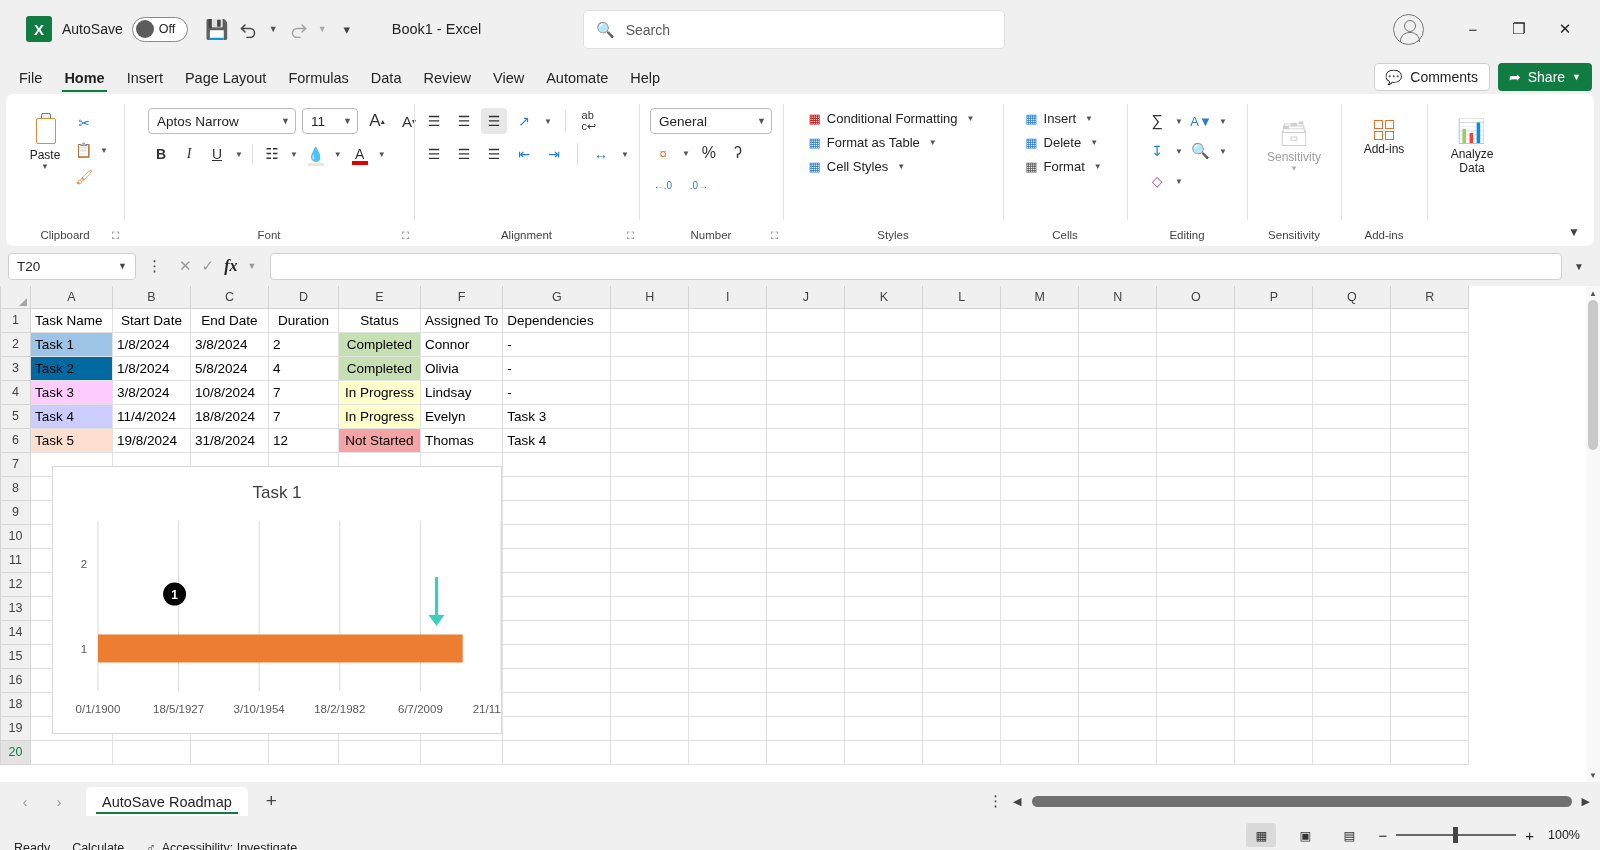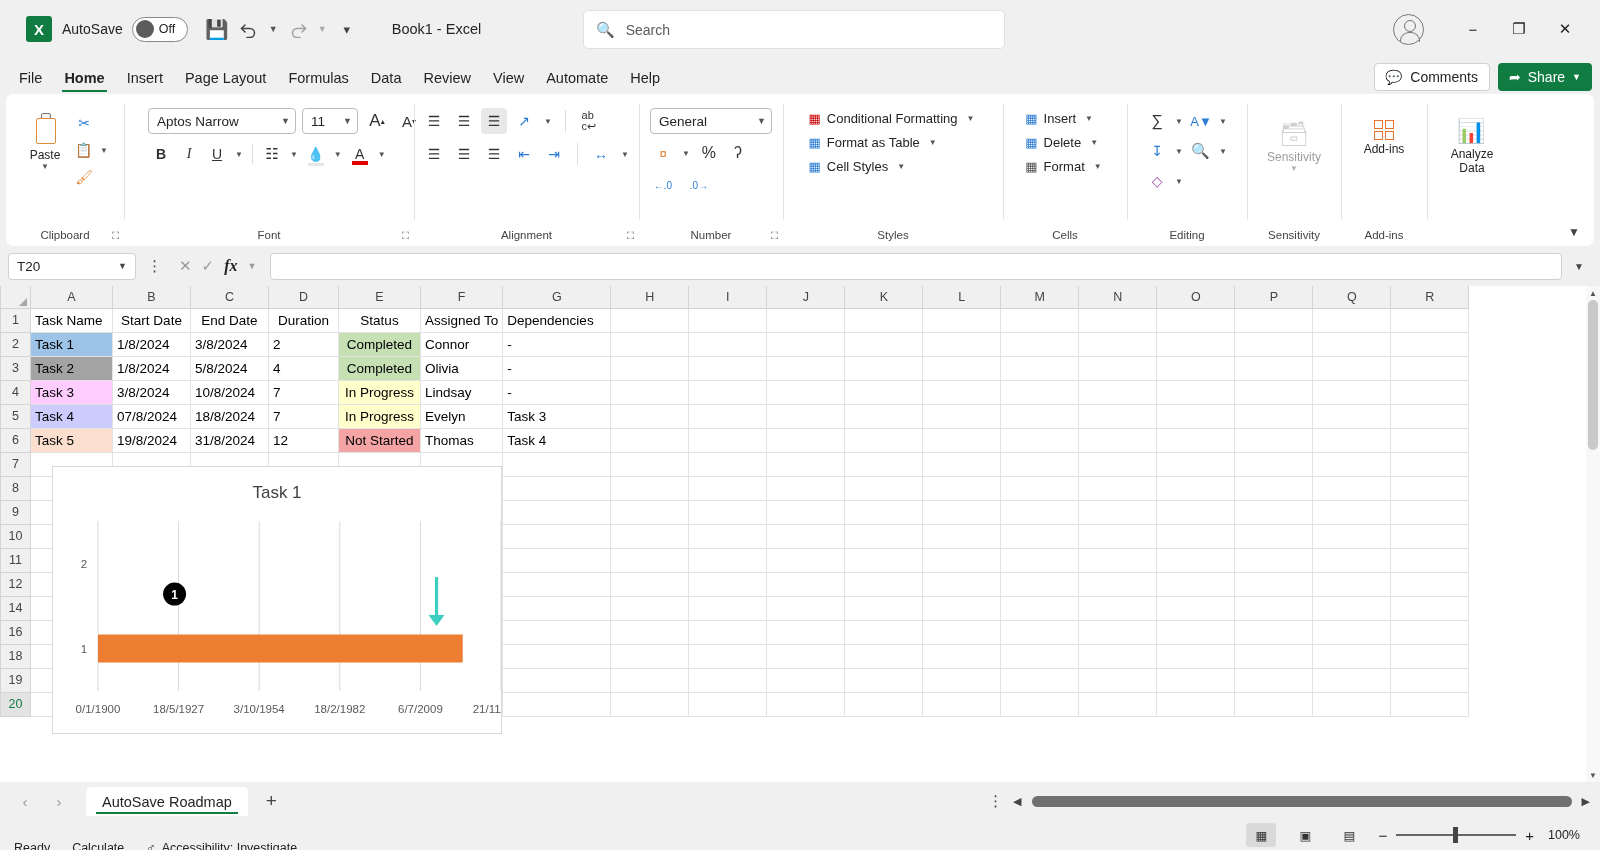--- a/index.html
+++ b/index.html
@@ -630,21 +630,21 @@
           <td></td>
           <td></td>
           <td></td>
           <td></td>
           <td></td>
           <td></td>
           <td></td>
         </tr>
         <tr>
           <th class="rowh">3</th>
-          <td style="background: #a3a3a3; margin-left: 10px;">Task 2</td>
+          <td style="background: #0369a1; margin-left: 10px;">Task 2</td>
           <td>1/8/2024</td>
           <td>5/8/2024</td>
           <td>4</td>
           <td style="background: rgb(198, 224, 180); text-align: center;">Completed</td>
           <td>Olivia</td>
           <td>-</td>
           <td></td>
           <td></td>
           <td></td>
           <td></td>
@@ -673,21 +673,21 @@
           <td></td>
           <td></td>
           <td></td>
           <td></td>
           <td></td>
           <td></td>
         </tr>
         <tr>
           <th class="rowh">5</th>
           <td style="background: rgb(204, 204, 255);">Task 4</td>
-          <td>07/8/2024</td>
+          <td>11/4/2024</td>
           <td>18/8/2024</td>
           <td>7</td>
           <td style="background: rgb(255, 255, 204); text-align: center;">In Progress</td>
           <td>Evelyn</td>
           <td>Task 3</td>
           <td></td>
           <td></td>
           <td></td>
           <td></td>
           <td></td>
@@ -839,21 +839,63 @@
           <td></td>
           <td></td>
           <td></td>
           <td></td>
           <td></td>
           <td></td>
           <td></td>
           <td></td>
         </tr>
         <tr>
+          <th class="rowh">13</th>
+          <td></td>
+          <td></td>
+          <td></td>
+          <td></td>
+          <td></td>
+          <td></td>
+          <td></td>
+          <td></td>
+          <td></td>
+          <td></td>
+          <td></td>
+          <td></td>
+          <td></td>
+          <td></td>
+          <td></td>
+          <td></td>
+          <td></td>
+          <td></td>
+        </tr>
+        <tr>
           <th class="rowh">14</th>
+          <td></td>
+          <td></td>
+          <td></td>
+          <td></td>
+          <td></td>
+          <td></td>
+          <td></td>
+          <td></td>
+          <td></td>
+          <td></td>
+          <td></td>
+          <td></td>
+          <td></td>
+          <td></td>
+          <td></td>
+          <td></td>
+          <td></td>
+          <td></td>
+        </tr>
+        <tr>
+          <th class="rowh">15</th>
           <td></td>
           <td></td>
           <td></td>
           <td></td>
           <td></td>
           <td></td>
           <td></td>
           <td></td>
           <td></td>
           <td></td>

